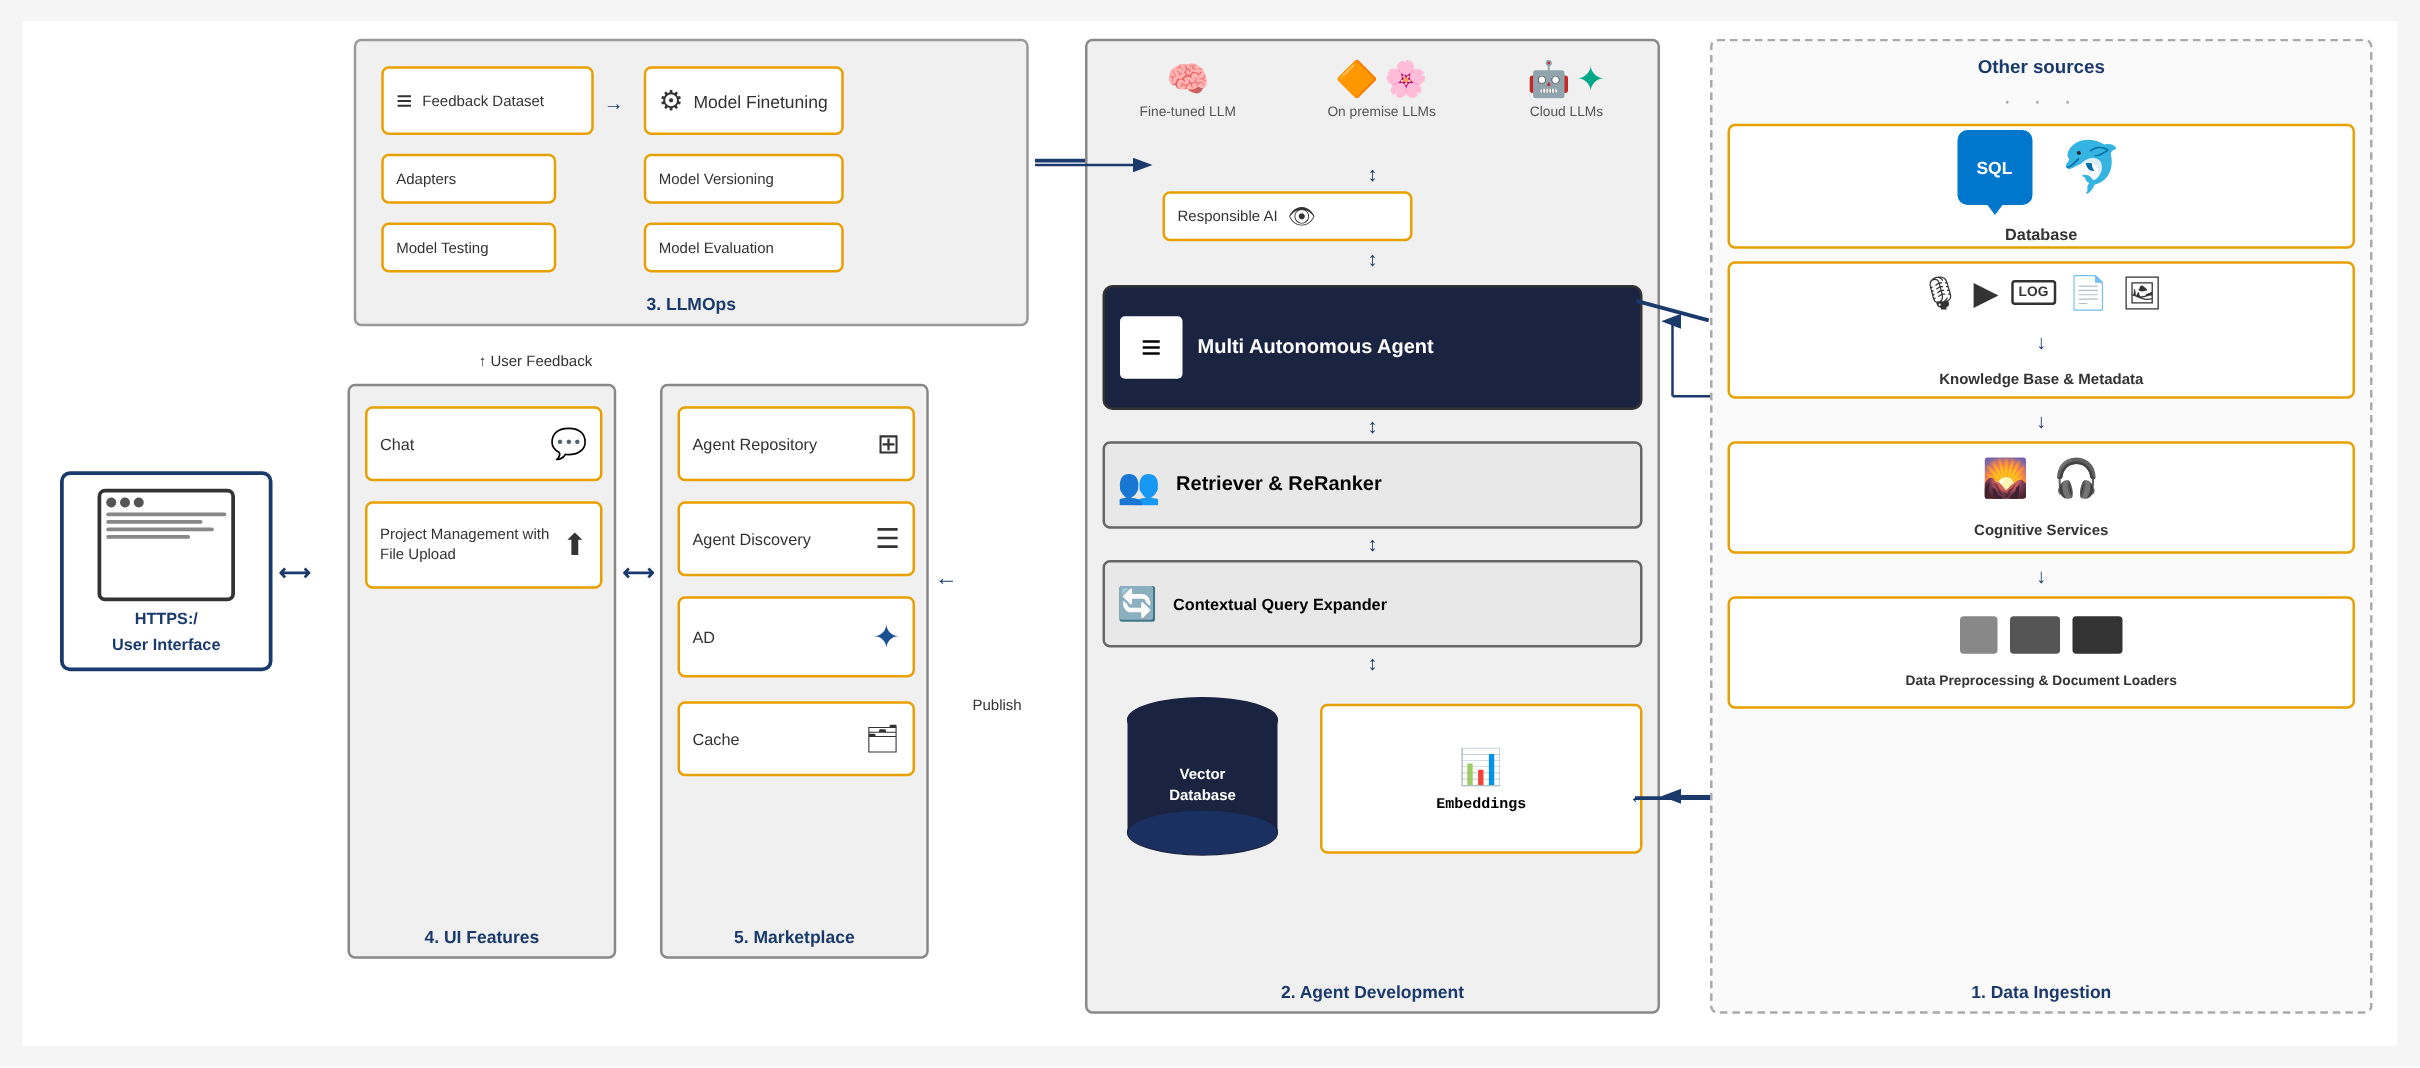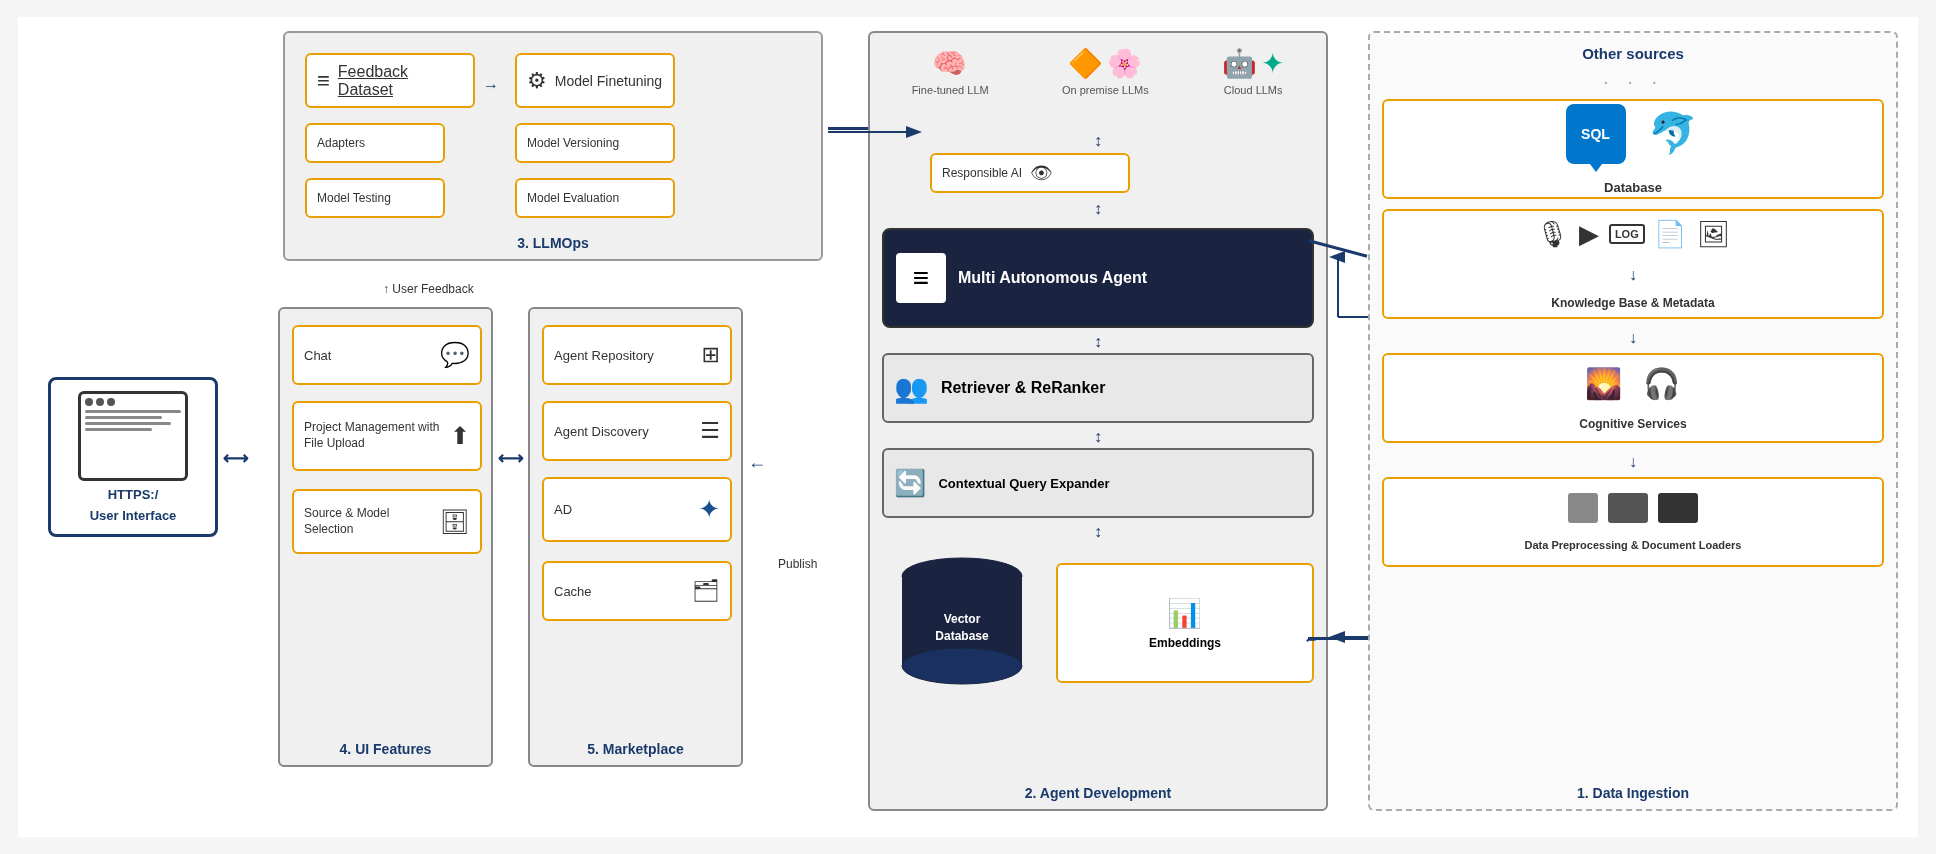--- a/index.html
+++ b/index.html
@@ -42,21 +42,21 @@
 
   <div style="
     position:absolute; top:14px; left:265px; width:540px; height:230px;
     border:2px solid #999; border-radius:6px; background:#f0f0f0; padding:12px;
   ">
 
     <div class="orange-box" style="
       position:absolute; top:20px; left:20px; width:170px; height:55px; font-size:12px;
     ">
       <span style="font-size:22px;">≡</span>
-      <span style="font-size:16px;text-decoration:underline;">Feedback Dataset</span>
+      <span style="font-size:12px;">Feedback Dataset</span>
     </div>
 
     <div style="
       position:absolute; top:42px; left:198px; font-size:16px; color:#1a3a6b; font-weight:bold;
     ">→</div>
 
     <div class="orange-box" style="
       position:absolute; top:20px; left:230px; width:160px; height:55px; font-size:12px;
     ">
       <span style="font-size:22px;">⚙</span>
@@ -147,26 +147,20 @@
       <span style="font-size:24px;">💬</span>
     </div>
 
     <div class="orange-box" style="
       position:absolute; top:92px; left:12px; width:190px; height:70px;
     ">
       <span style="flex:1; font-size:12px; line-height:1.3;">Project Management with File Upload</span>
       <span style="font-size:24px;">⬆</span>
     </div>
 
-    <div class="orange-box" style="
-      position:absolute; top:180px; left:12px; width:190px; height:65px;
-    ">
-      <span style="flex:1; font-size:12px; line-height:1.3;">Source &amp; Model Selection</span>
-      <span style="font-size:24px;">🗄</span>
-    </div>
 
     <div style="
       position:absolute; bottom:8px; left:50%; transform:translateX(-50%);
       font-size:14px; font-weight:bold; color:#1a3a6b; white-space:nowrap;
     ">4. UI Features</div>
   </div>
 
   <div style="
     position:absolute; top:430px; left:480px;
     font-size:18px; color:#1a3a6b; font-weight:bold;
@@ -334,21 +328,21 @@
           <text x="70" y="92" text-anchor="middle" fill="white" font-size="12" font-weight="bold">Database</text>
         </svg>
       </div>
 
       <div style="
         flex:1; height:120px; background:white; border:2px solid #e8a000;
         border-radius:6px; display:flex; flex-direction:column;
         align-items:center; justify-content:center; gap:6px; margin-top:20px;
       ">
         <span style="font-size:28px;">📊</span>
-        <span style="font-size:12px; font-weight:bold;">Embeddings</span>
+        <span style="font-size:12px; font-weight:bold;font-family:Liberation Mono, monospace;">Embeddings</span>
       </div>
     </div>
 
     <div style="
       position:absolute; bottom:8px; left:50%; transform:translateX(-50%);
       font-size:14px; font-weight:bold; color:#1a3a6b; white-space:nowrap;
     ">2. Agent Development</div>
   </div>
 
   <div style="

